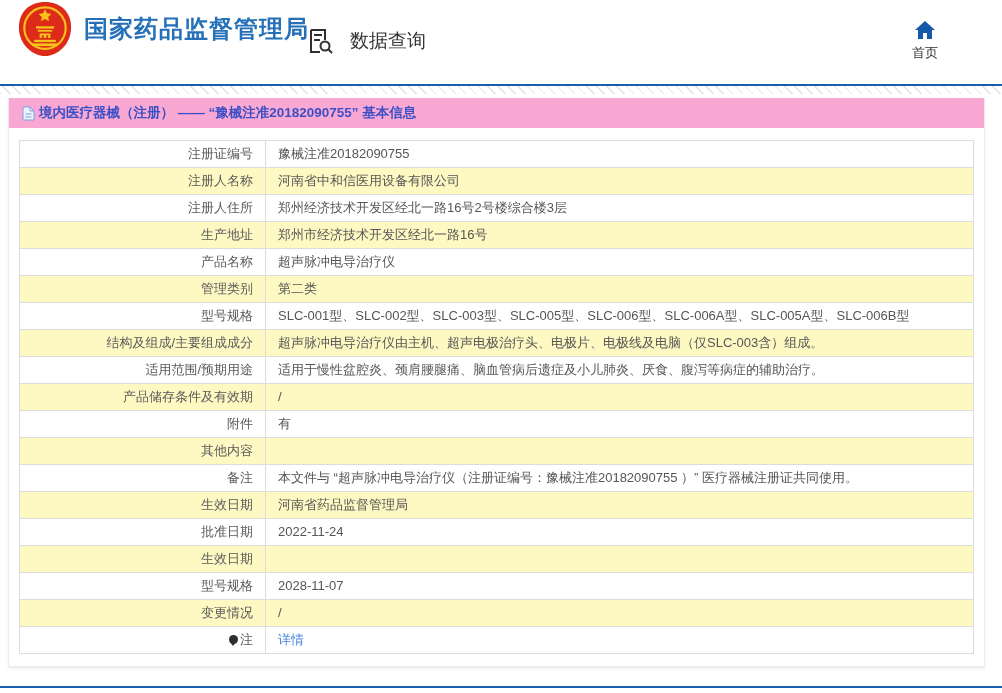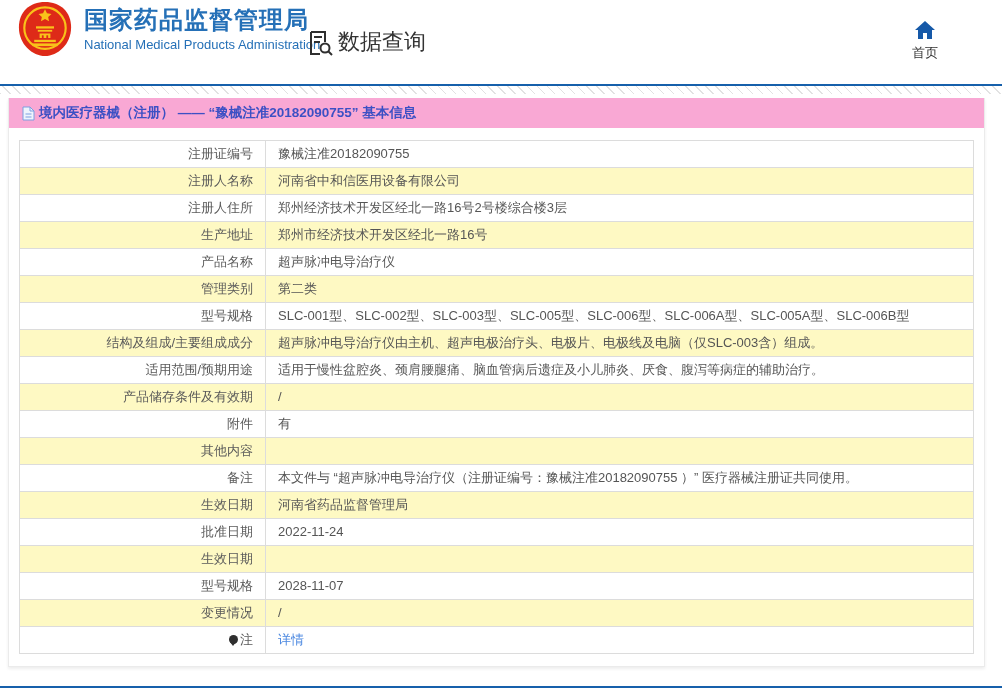--- a/index.html
+++ b/index.html
@@ -18,22 +18,22 @@
     height:8px;
     background:repeating-linear-gradient(45deg,#e2e2e2 0,#e2e2e2 1px,transparent 1px,transparent 7px);
   }
   .logo-group { position:absolute; left:18px; top:1px; display:flex; align-items:center; }
   .emblem { width:54px; height:56px; flex:0 0 auto; }
   .agency { margin-left:12px; }
   .agency-zh { color:#2570b7; font-size:24px; font-weight:bold; letter-spacing:1px; line-height:1.2; }
   .agency-en { color:#2570b7; font-size:13px; margin-top:3px; }
   .data-query {
     position:absolute; left:306px; top:27px;
-    display:flex; align-items:flex-end; gap:4px;
-    color:#333; font-size:22px; font-weight:500;
+    display:flex; align-items:center; gap:16px;
+    color:#333; font-size:19px; font-weight:500;
   }
   .top-nav { position:absolute; right:64px; top:21px; display:flex; gap:36px; }
   .nav-item { display:flex; flex-direction:column; align-items:center; cursor:pointer; }
   .nav-item .nav-label { font-size:13px; color:#333; margin-top:5px; white-space:nowrap; }
 
   
   .content-box {
     margin:4px 0 0 8px; width:977px; box-sizing:border-box;
     background:#fff; border:1px solid #ebebeb; border-top:none;
     box-shadow:0 2px 3px rgba(0,0,0,0.07);
@@ -80,21 +80,20 @@
         <rect x="22" y="32" width="16" height="2"></rect>
         <rect x="24" y="36" width="12" height="5"></rect>
         <rect x="26.5" y="38" width="2" height="3" fill="#de2a18"></rect>
         <rect x="31.5" y="38" width="2" height="3" fill="#de2a18"></rect>
         <rect x="18" y="43" width="24" height="2.5"></rect>
         <rect x="16" y="47" width="28" height="3"></rect>
       </g>
     </svg>
     <div class="agency">
       <div class="agency-zh">国家药品监督管理局</div>
-      <div class="agency-en">National Medical Products Administration</div>
     </div>
   </div>
 
   <div class="data-query">
     <svg width="28" height="28" viewBox="0 0 28 28" fill="none" stroke="#2f2f2f" stroke-width="2">
       <path d="M5 3 h14 v10"></path>
       <path d="M5 3 v22 h9"></path>
       <line x1="8" y1="8" x2="16" y2="8"></line>
       <line x1="8" y1="13" x2="14" y2="13"></line>
       <circle cx="19" cy="19" r="4.5"></circle>

